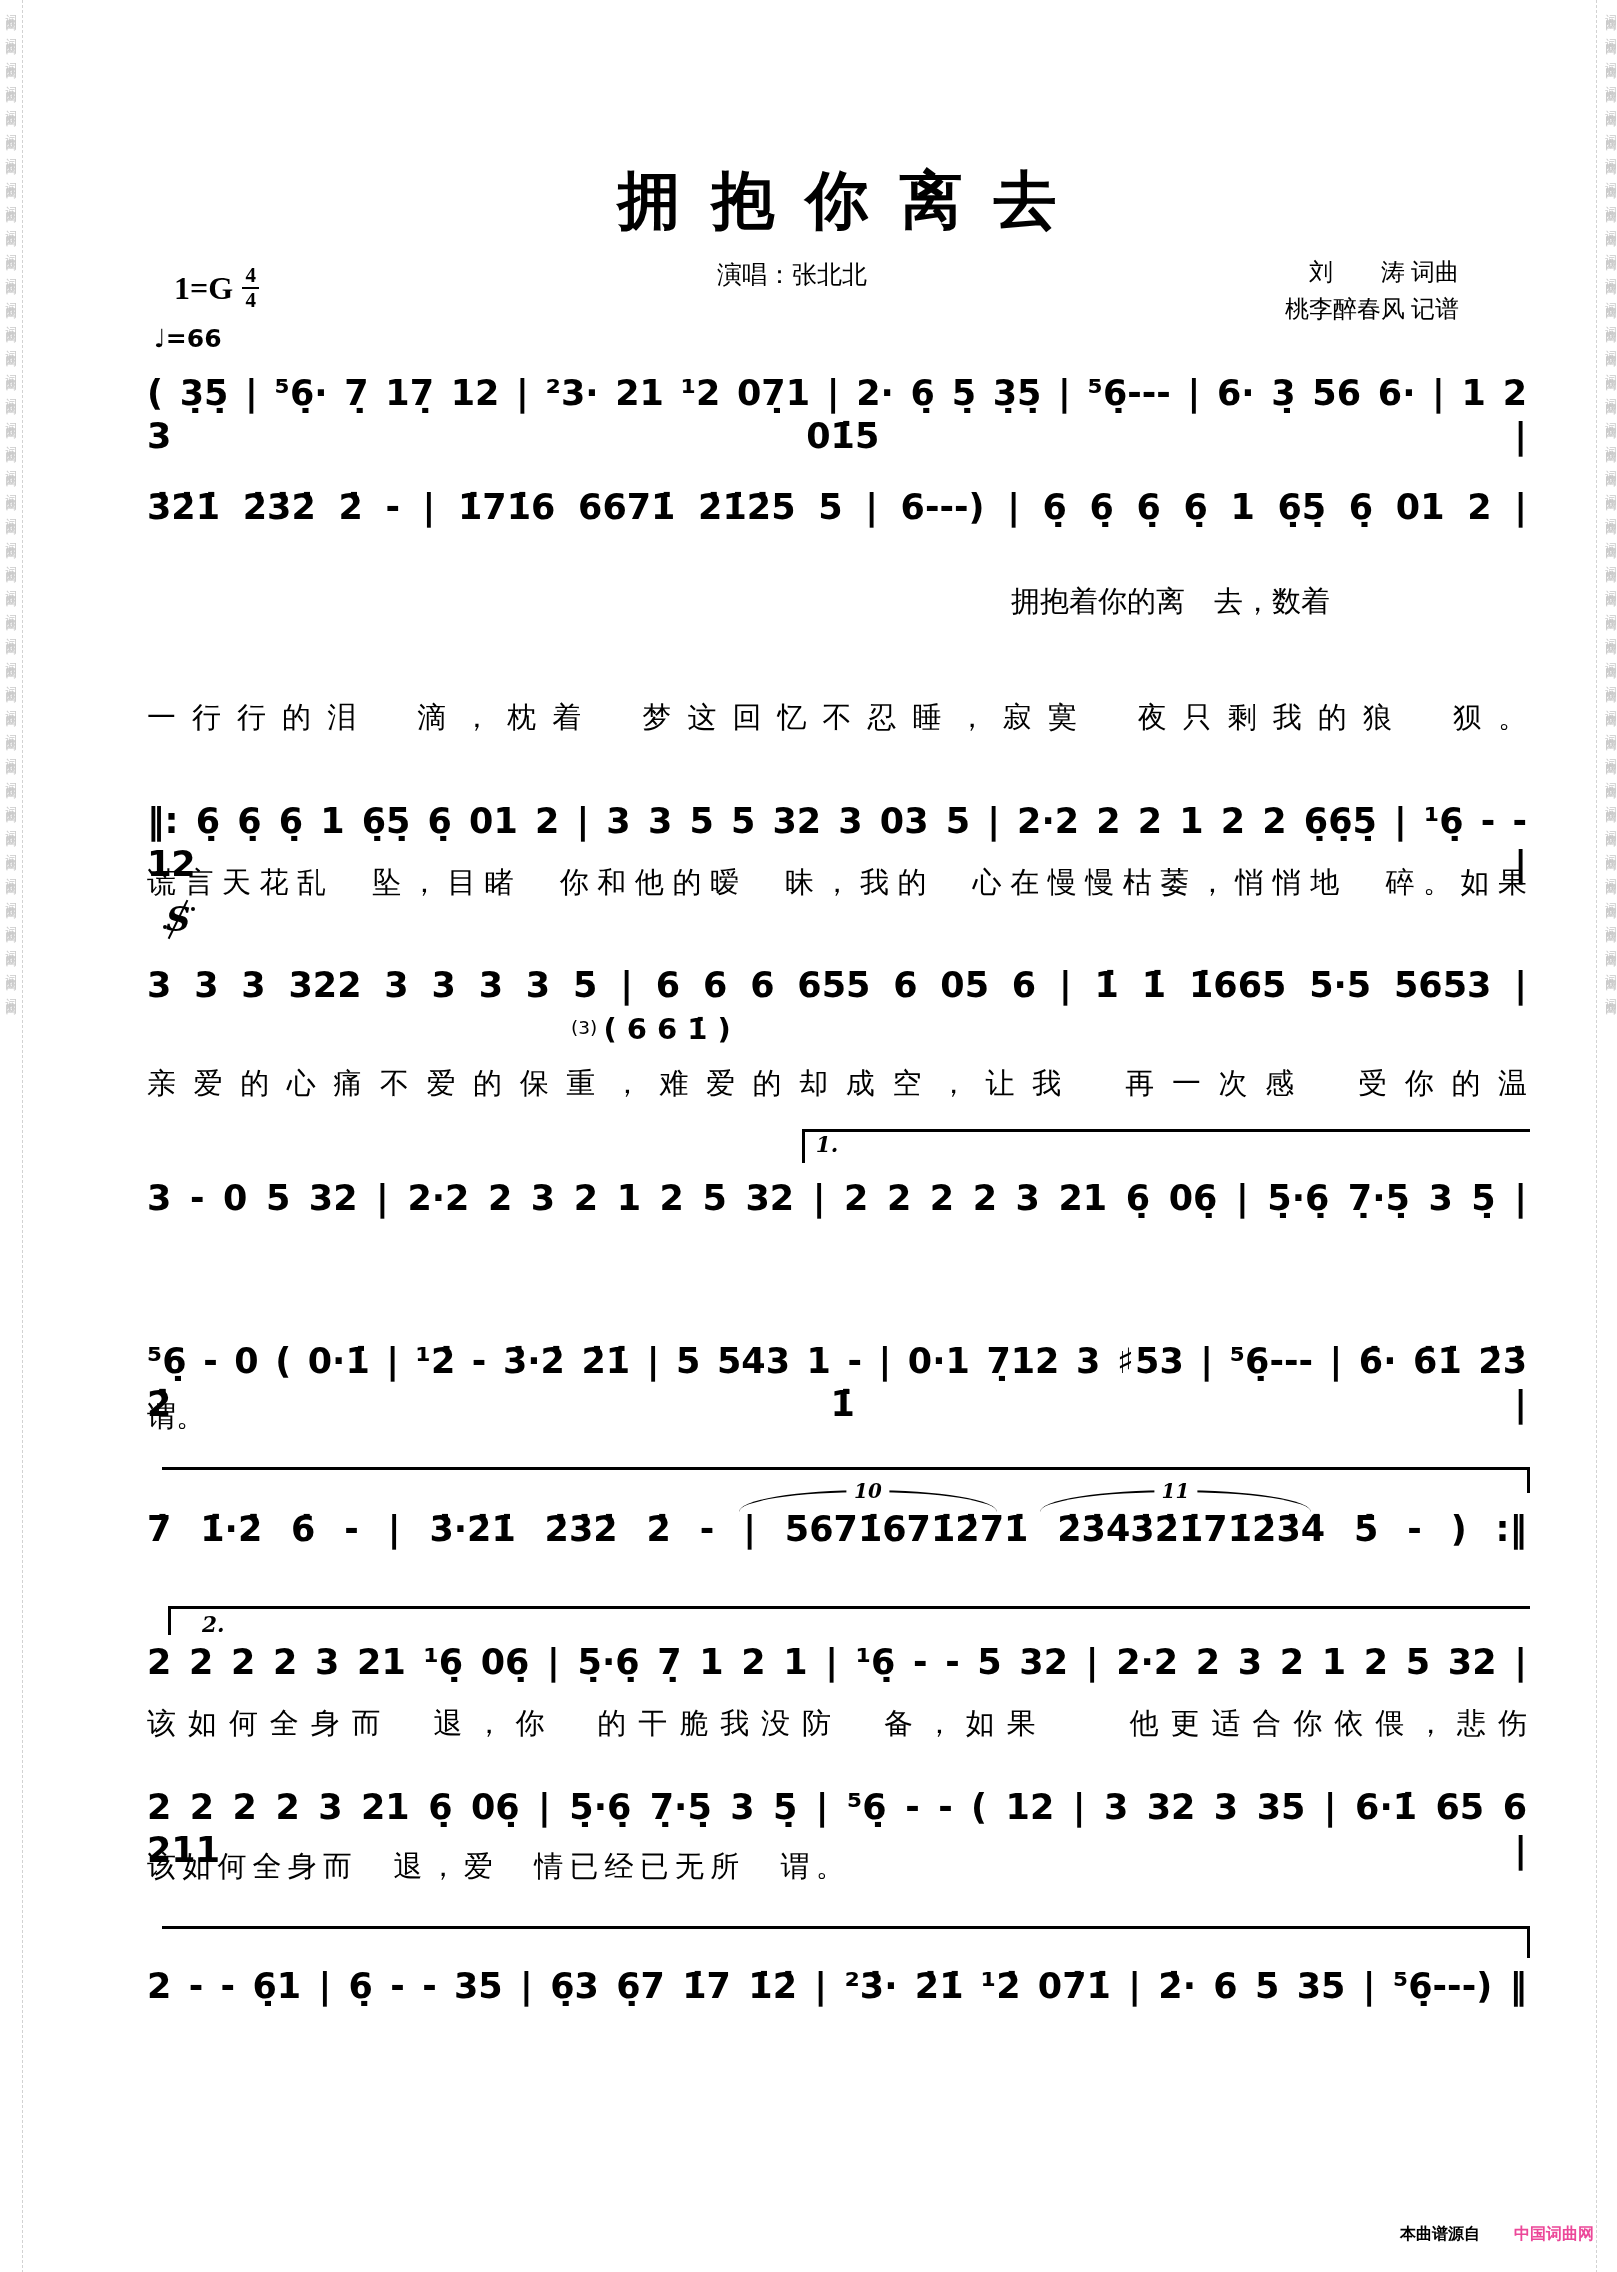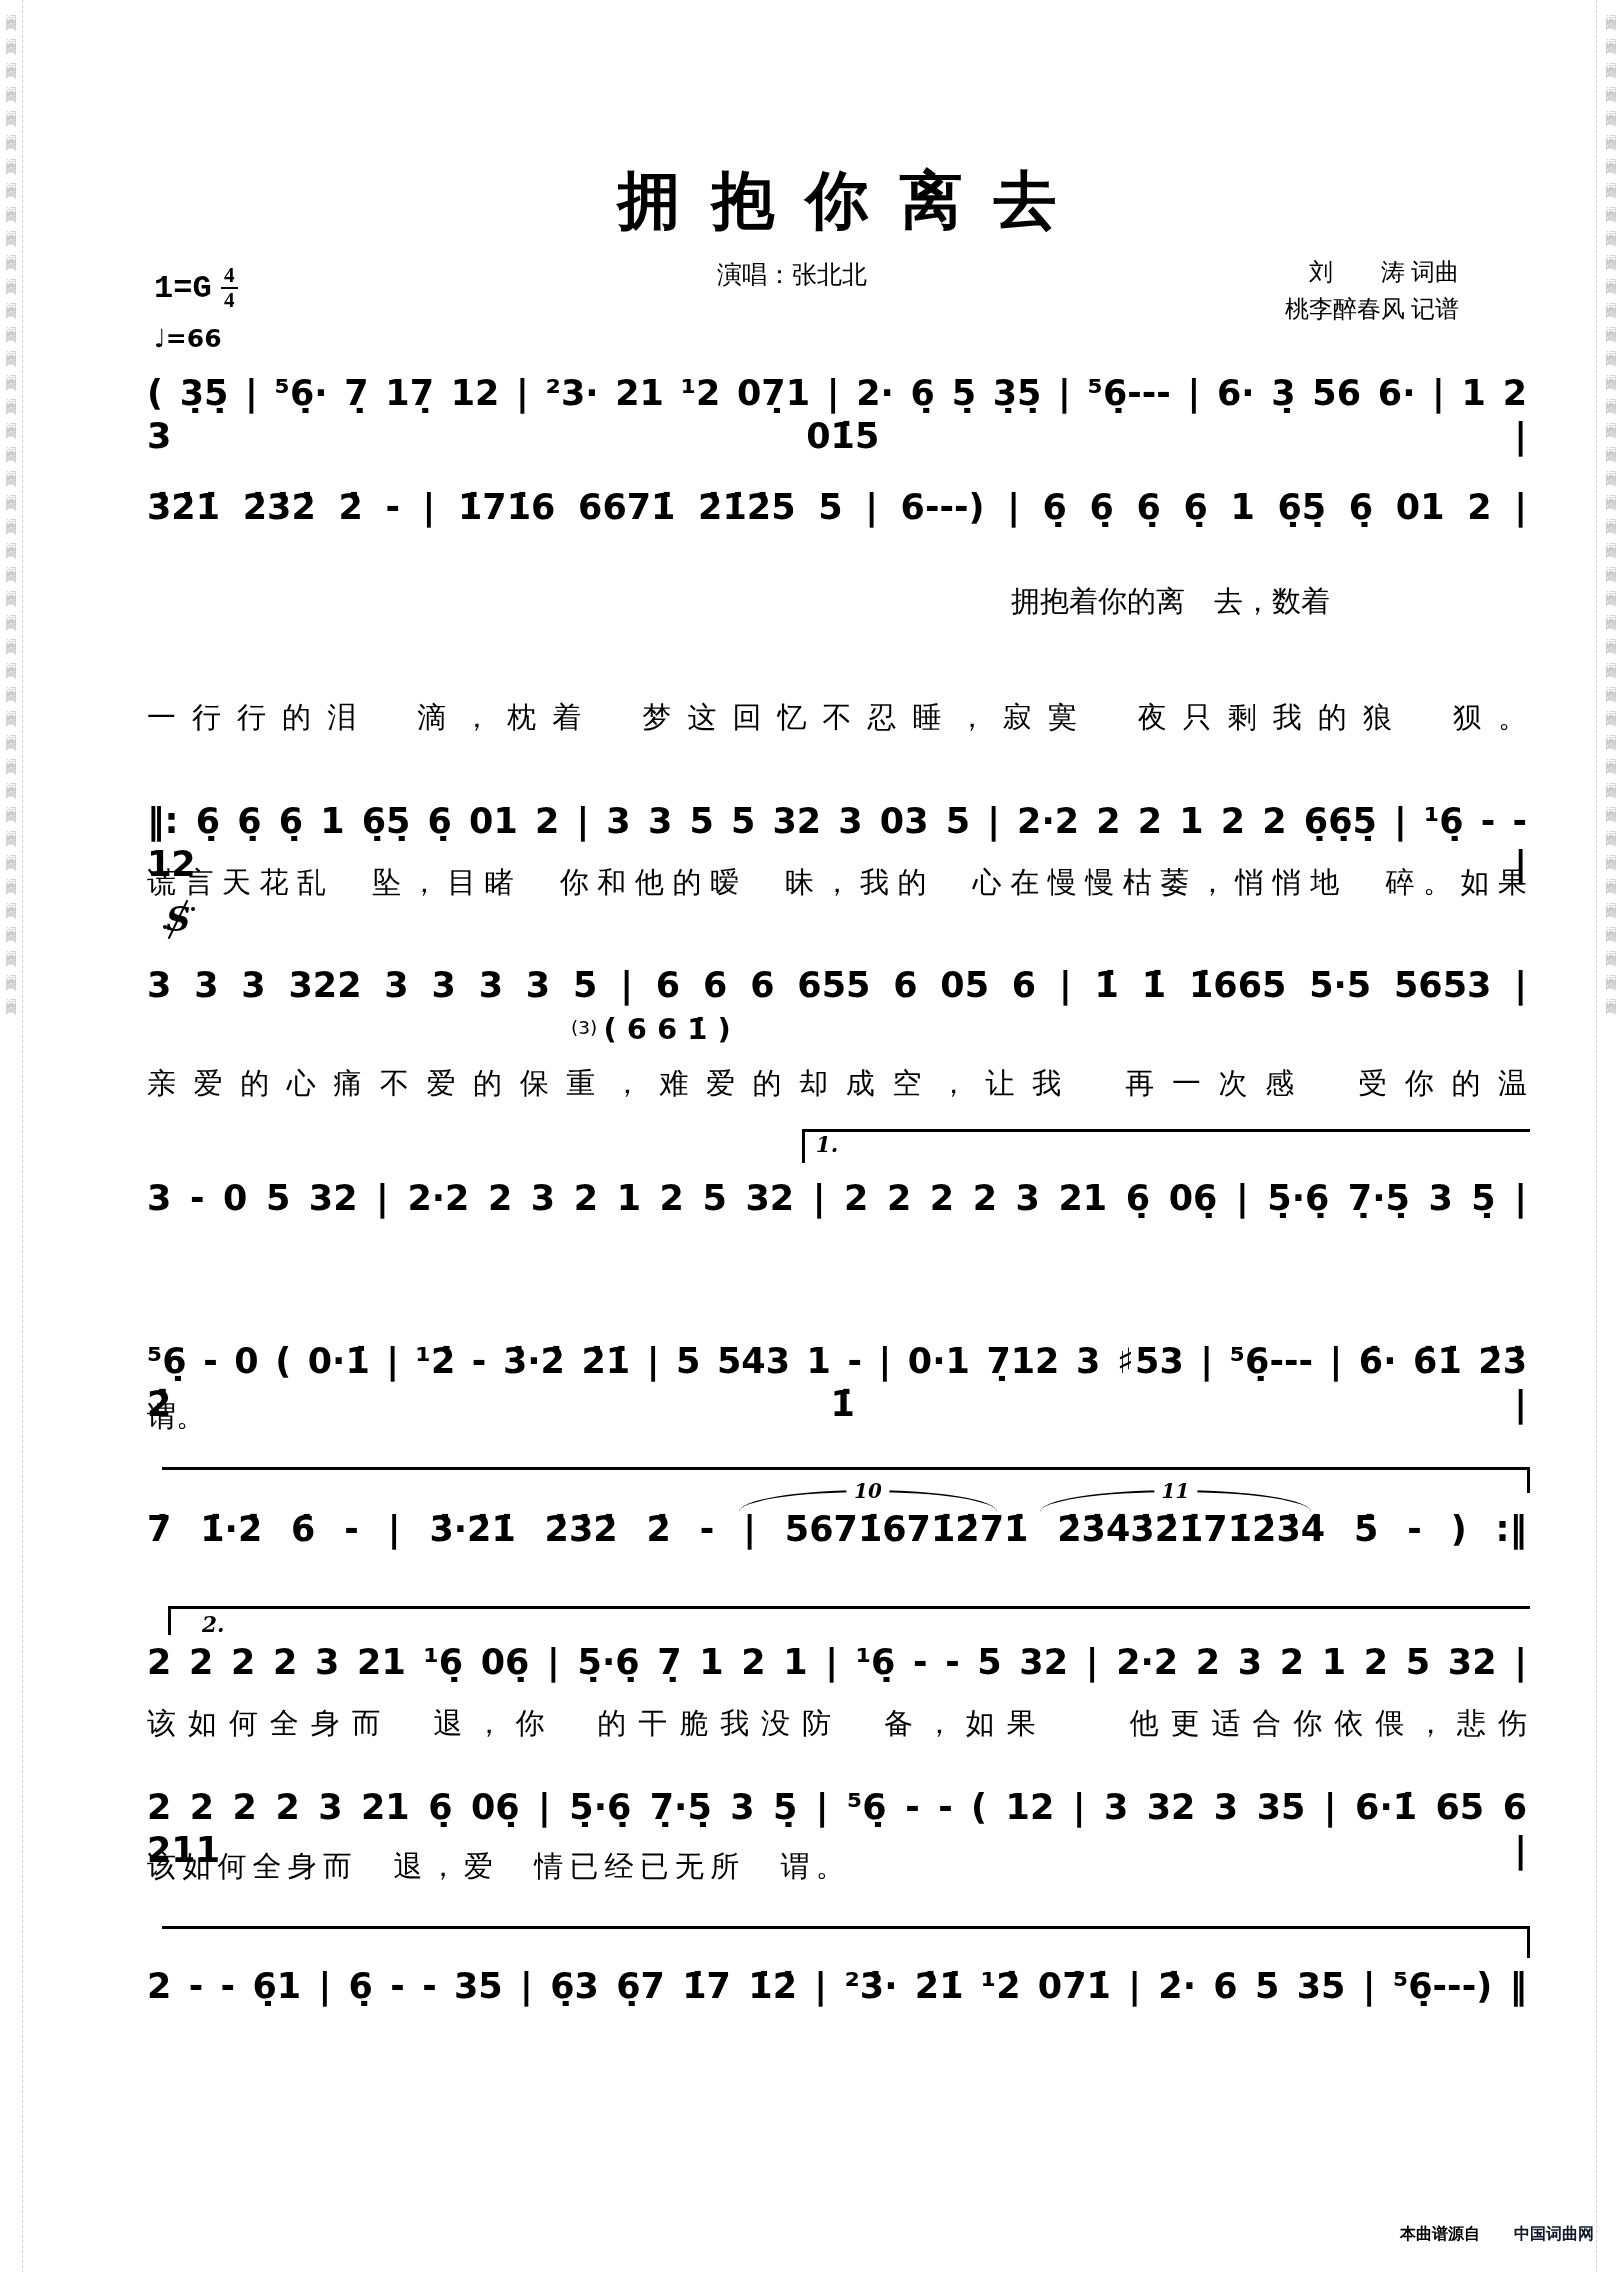--- a/index.html
+++ b/index.html
@@ -22,21 +22,21 @@
   .dash-left{left:21.6px;}
   .dash-right{left:1596px;}
   
   .title{
     position:absolute; left:147px; width:1380px; top:158px;
     text-align:center; font-family:"Liberation Serif",serif;
     font-weight:700; font-size:63px; letter-spacing:31px; text-indent:31px;
     white-space:nowrap;
   }
   .keytime{position:absolute; left:154px; top:264px; display:flex; align-items:center; gap:9.3px;}
-  .keysig{font-family:Liberation Mono, monospace; font-weight:700; font-size:32px;}
+  .keysig{font-family:Liberation Serif, serif; font-weight:700; font-size:32px;margin-left:20px;}
   .ts{display:inline-flex; flex-direction:column; align-items:center;
       font-family:"Liberation Serif",serif; font-weight:700; font-size:21px; line-height:23px;}
   .ts-top{border-bottom:2.3px solid #000; padding:0 3.1px;}
   .tempo{position:absolute; left:154px; top:316px; font-weight:700; font-size:25px;margin-top:8px;}
   .singer{position:absolute; left:717px; top:258px; font-family:Liberation Serif, serif; font-size:25px;}
   .credits{position:absolute; right:159px; top:254px; text-align:right;
            font-family:"Liberation Serif",serif; font-size:24px; line-height:37px;}
   
   .sys{position:absolute; left:147px; width:1380px;}
   .notes{
@@ -78,21 +78,21 @@
        border-radius:50% 50% 0 0 / 100% 100% 0 0;}
   .arc10{left:739px; width:258px; top:1490px;}
   .arc11{left:1040px; width:271px; top:1490px;}
   .arc .tlabel{
     position:absolute; left:50%; top:-13px; transform:translateX(-50%);
     background:#fff; padding:0 7.7px; font:italic 700 20px "DejaVu Serif",serif;
   }
   
   .footer{position:absolute; right:24px; top:2224px; display:flex; gap:34px;
           font-weight:700; font-size:16px; white-space:nowrap;margin-left:19px;}
-  .src-name{color:#0f172a;}
+  .src-name{color:#ec4899;}
 </style>
 </head>
 <body>
 
 <div class="page">
 
   <div class="wm-col wm-left">词曲网　词曲网　词曲网　词曲网　词曲网　词曲网　词曲网　词曲网　词曲网　词曲网　词曲网　词曲网　词曲网　词曲网　词曲网　词曲网　词曲网　词曲网　词曲网　词曲网　词曲网　词曲网　词曲网　词曲网　词曲网　词曲网　词曲网　词曲网　词曲网　词曲网　词曲网　词曲网　词曲网　词曲网　词曲网　词曲网　词曲网　词曲网　词曲网　词曲网　词曲网　词曲网</div>
   <div class="dash dash-left"></div>
   <div class="dash dash-right"></div>
   <div class="wm-col wm-right">词曲网　词曲网　词曲网　词曲网　词曲网　词曲网　词曲网　词曲网　词曲网　词曲网　词曲网　词曲网　词曲网　词曲网　词曲网　词曲网　词曲网　词曲网　词曲网　词曲网　词曲网　词曲网　词曲网　词曲网　词曲网　词曲网　词曲网　词曲网　词曲网　词曲网　词曲网　词曲网　词曲网　词曲网　词曲网　词曲网　词曲网　词曲网　词曲网　词曲网　词曲网　词曲网</div>

